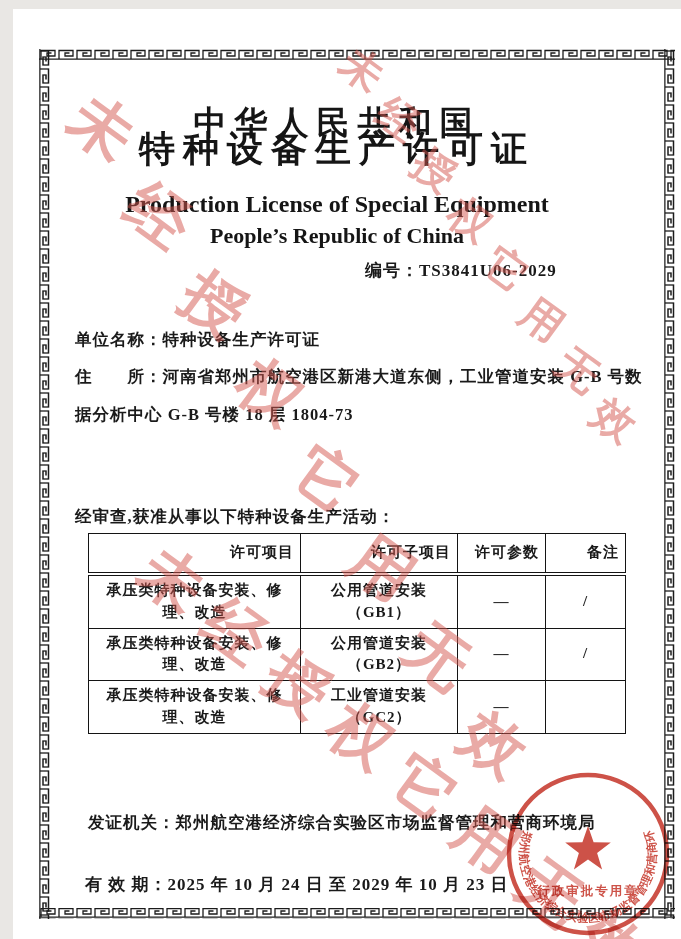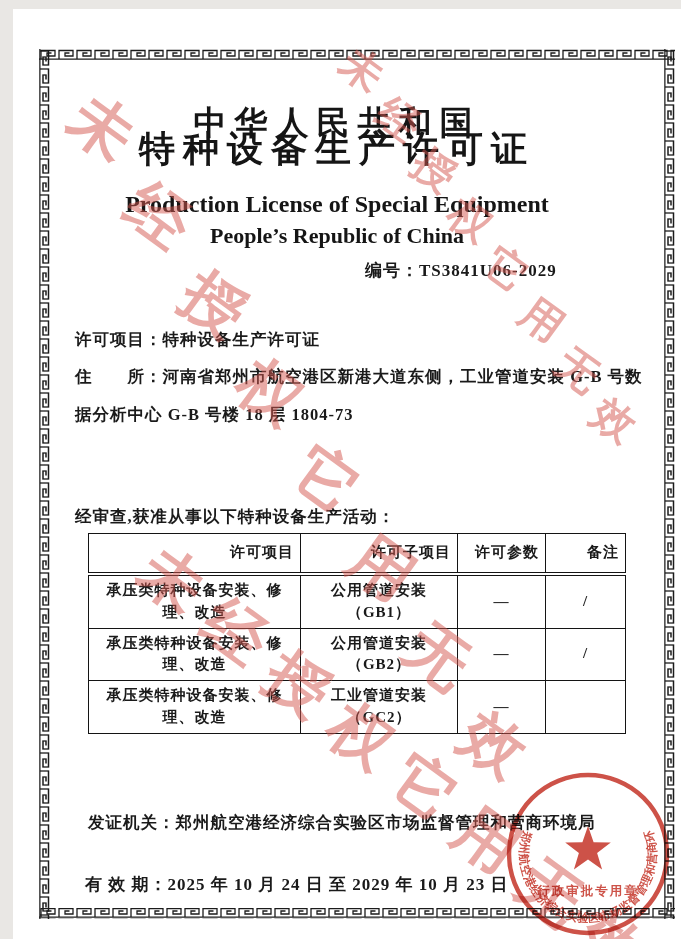--- a/index.html
+++ b/index.html
@@ -69,21 +69,21 @@
     <div class="abs center t-cn t1" style="top:92px">中华人民共和国</div>
     <div class="abs center t-cn t2" style="top:116px">特种设备生产许可证</div>
     <div class="abs center t-en e2" style="top:214px">People’s Republic of China</div>
     <div class="abs center t-en e1" style="top:182px">Production License of Special Equipment</div>
 
     <div class="abs line serial" style="left:352px;top:250px">
       <span>编号：</span><span>TS3841U06-2029</span>
     </div>
 
     <div class="abs line" style="left:62px;top:320px">
-      <span>许可项目：</span><span>特种设备生产许可证</span>
+      <span>单位名称：</span><span>特种设备生产许可证</span>
     </div>
     <div class="abs line" style="left:62px;top:357px">
       <span>住　　所：</span><span>河南省郑州市航空港区新港大道东侧，工业管道安装 G-B 号数</span>
     </div>
     <div class="abs line" style="left:62px;top:395px">
       <span>据分析中心 G-B 号楼 18 层 1804-73</span>
     </div>
 
     <div class="abs line" style="left:62px;top:497px">经审查,获准从事以下特种设备生产活动：</div>
 

